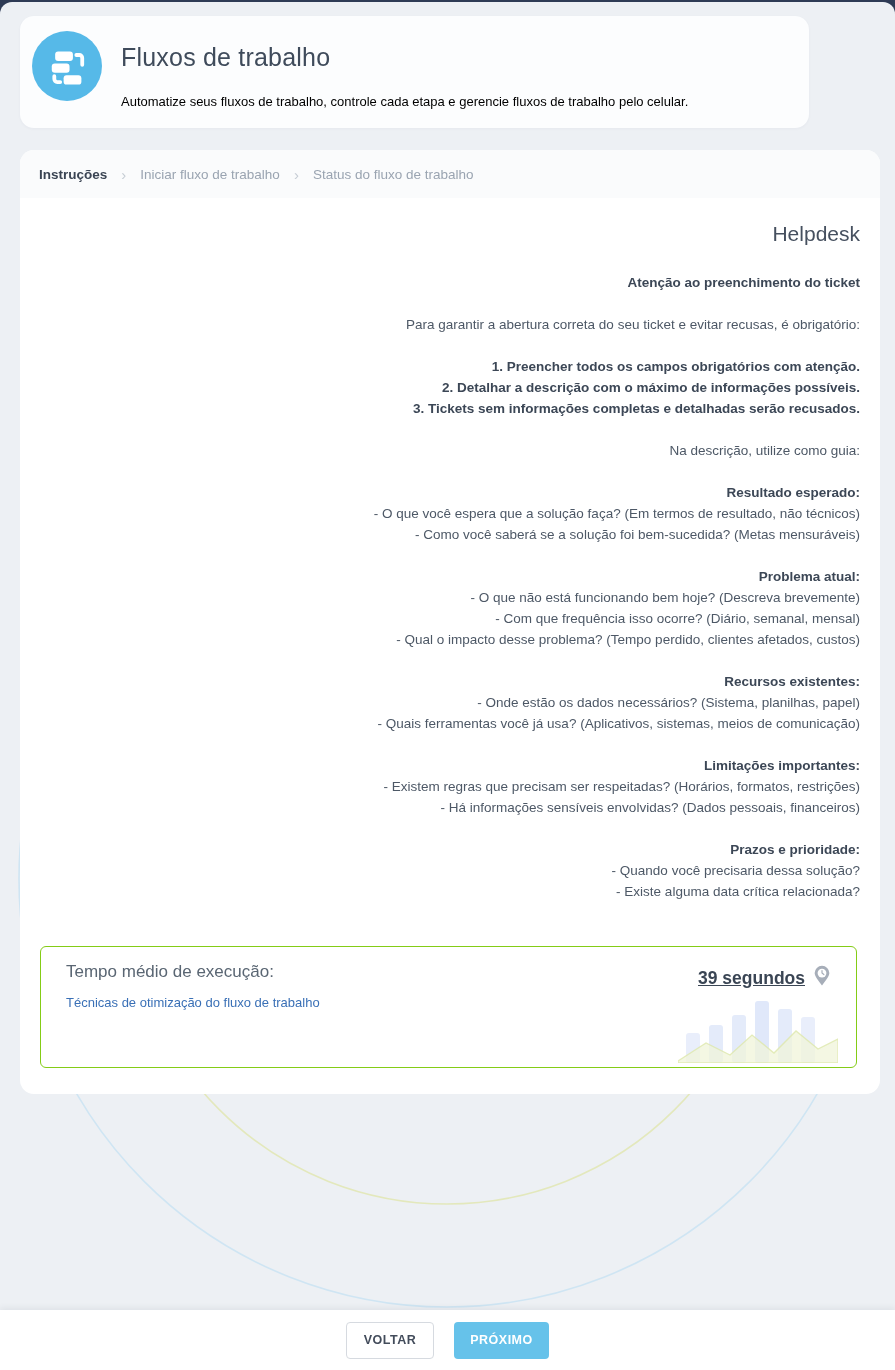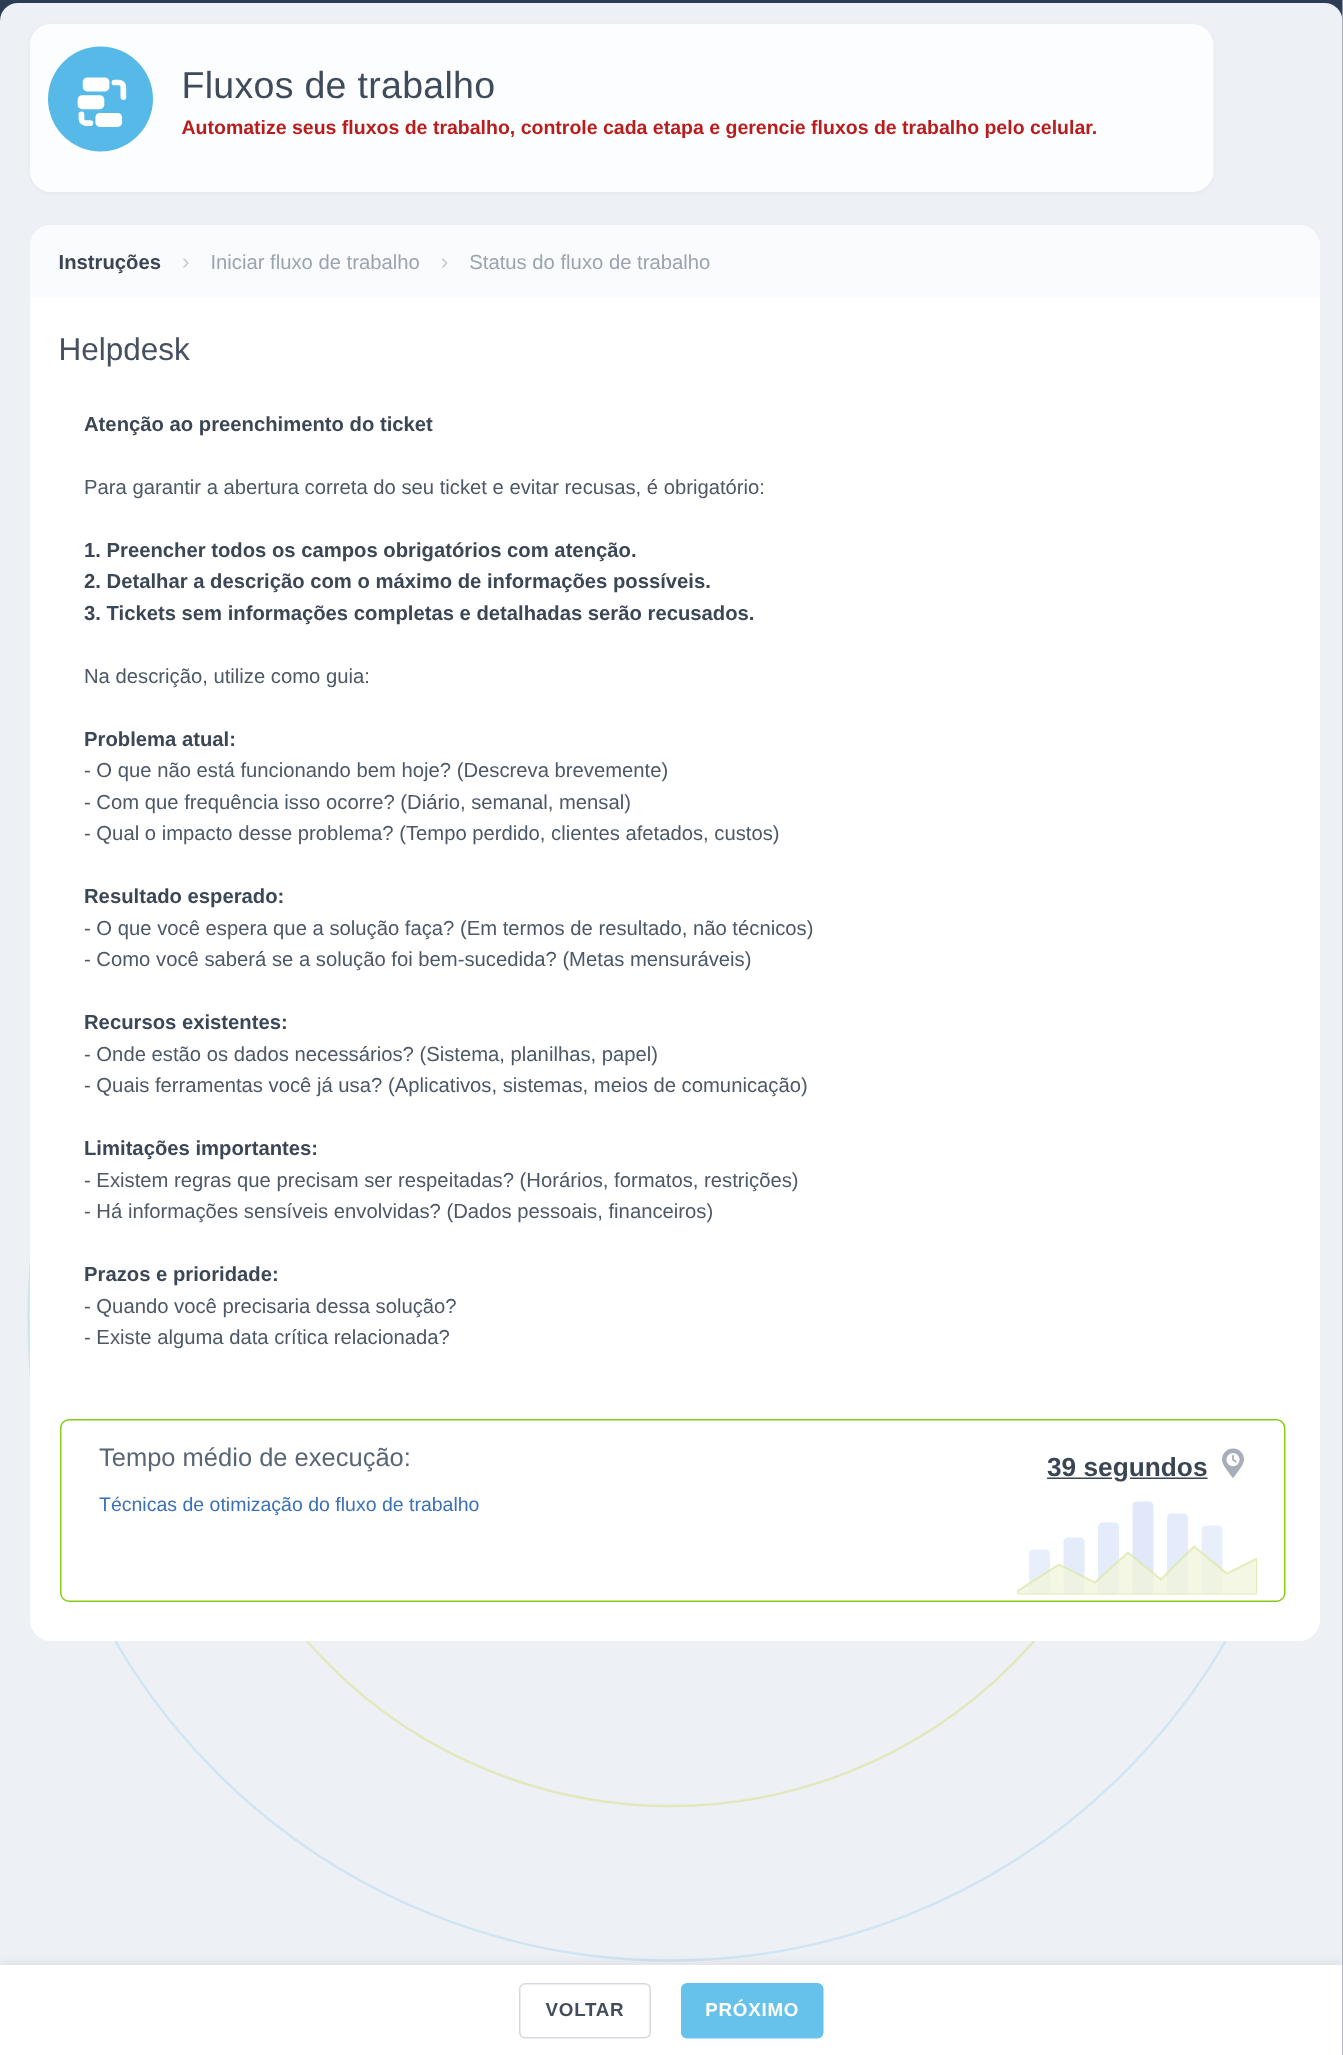--- a/index.html
+++ b/index.html
@@ -26,38 +26,38 @@
     box-shadow:0 1px 3px rgba(40,60,90,0.04);
     z-index:2;
   }
   .app-icon {
     position:absolute; left:12px; top:15px; width:70px; height:70px;
     border-radius:50%; background:#56b9e8;
     display:flex; align-items:center; justify-content:center;
   }
   .header-text { position:absolute; left:101px; top:27px; right:20px; }
   .page-title { font-size:25px; font-weight:400; color:#3f4b5b; letter-spacing:0.2px; }
-  .page-subtitle { margin-top:5px; font-size:13px; color:#b91c1c;font-weight:bold; }
+  .page-subtitle { margin-top:22px; font-size:13px; color:#000000; }
 
   
   .main-card {
     position:absolute; left:20px; top:148px; width:860px; height:944px;
     background:#ffffff; border-radius:14px;
     z-index:1;
   }
   .breadcrumb {
     height:48px; background:#fafbfc; border-radius:14px 14px 0 0;
     display:flex; align-items:center; padding:0 19px;
     font-size:13.5px;
   }
   .crumb { color:#9aa4b1; cursor:pointer;text-align:right; }
   .crumb.active { color:#3a4453; font-weight:bold; }
   .crumb-sep { color:#c5ccd4; margin:0 14px; font-size:15px; line-height:1; }
 
-  .content { padding:24px 20px 0 19px; }
+  .content { padding:24px 20px 0 19px;text-align:right; }
   .content-title { font-size:21px; font-weight:400; color:#46505f; margin-bottom:26px; }
 
   .paragraphs { margin-left:17px; }
   .para { margin-bottom:21px; }
   .line { font-size:13.5px; line-height:21px; color:#4d5866; }
   .line.bold { font-weight:bold; color:#3c4756; }
 
   
   .info-card {
     position:absolute; left:20px; right:23px; top:796px; height:122px;
@@ -133,29 +133,29 @@
           </div>
           <div class="para">
             <div class="line bold">1. Preencher todos os campos obrigatórios com atenção.</div>
             <div class="line bold">2. Detalhar a descrição com o máximo de informações possíveis.</div>
             <div class="line bold">3. Tickets sem informações completas e detalhadas serão recusados.</div>
           </div>
           <div class="para">
             <div class="line">Na descrição, utilize como guia:</div>
           </div>
           <div class="para">
+            <div class="line bold">Resultado esperado:</div>
+            <div class="line">- O que você espera que a solução faça? (Em termos de resultado, não técnicos)</div>
+            <div class="line">- Como você saberá se a solução foi bem-sucedida? (Metas mensuráveis)</div>
+          </div>
+          <div class="para">
             <div class="line bold">Problema atual:</div>
             <div class="line">- O que não está funcionando bem hoje? (Descreva brevemente)</div>
             <div class="line">- Com que frequência isso ocorre? (Diário, semanal, mensal)</div>
             <div class="line">- Qual o impacto desse problema? (Tempo perdido, clientes afetados, custos)</div>
-          </div>
-          <div class="para">
-            <div class="line bold">Resultado esperado:</div>
-            <div class="line">- O que você espera que a solução faça? (Em termos de resultado, não técnicos)</div>
-            <div class="line">- Como você saberá se a solução foi bem-sucedida? (Metas mensuráveis)</div>
           </div>
           <div class="para">
             <div class="line bold">Recursos existentes:</div>
             <div class="line">- Onde estão os dados necessários? (Sistema, planilhas, papel)</div>
             <div class="line">- Quais ferramentas você já usa? (Aplicativos, sistemas, meios de comunicação)</div>
           </div>
           <div class="para">
             <div class="line bold">Limitações importantes:</div>
             <div class="line">- Existem regras que precisam ser respeitadas? (Horários, formatos, restrições)</div>
             <div class="line">- Há informações sensíveis envolvidas? (Dados pessoais, financeiros)</div>

